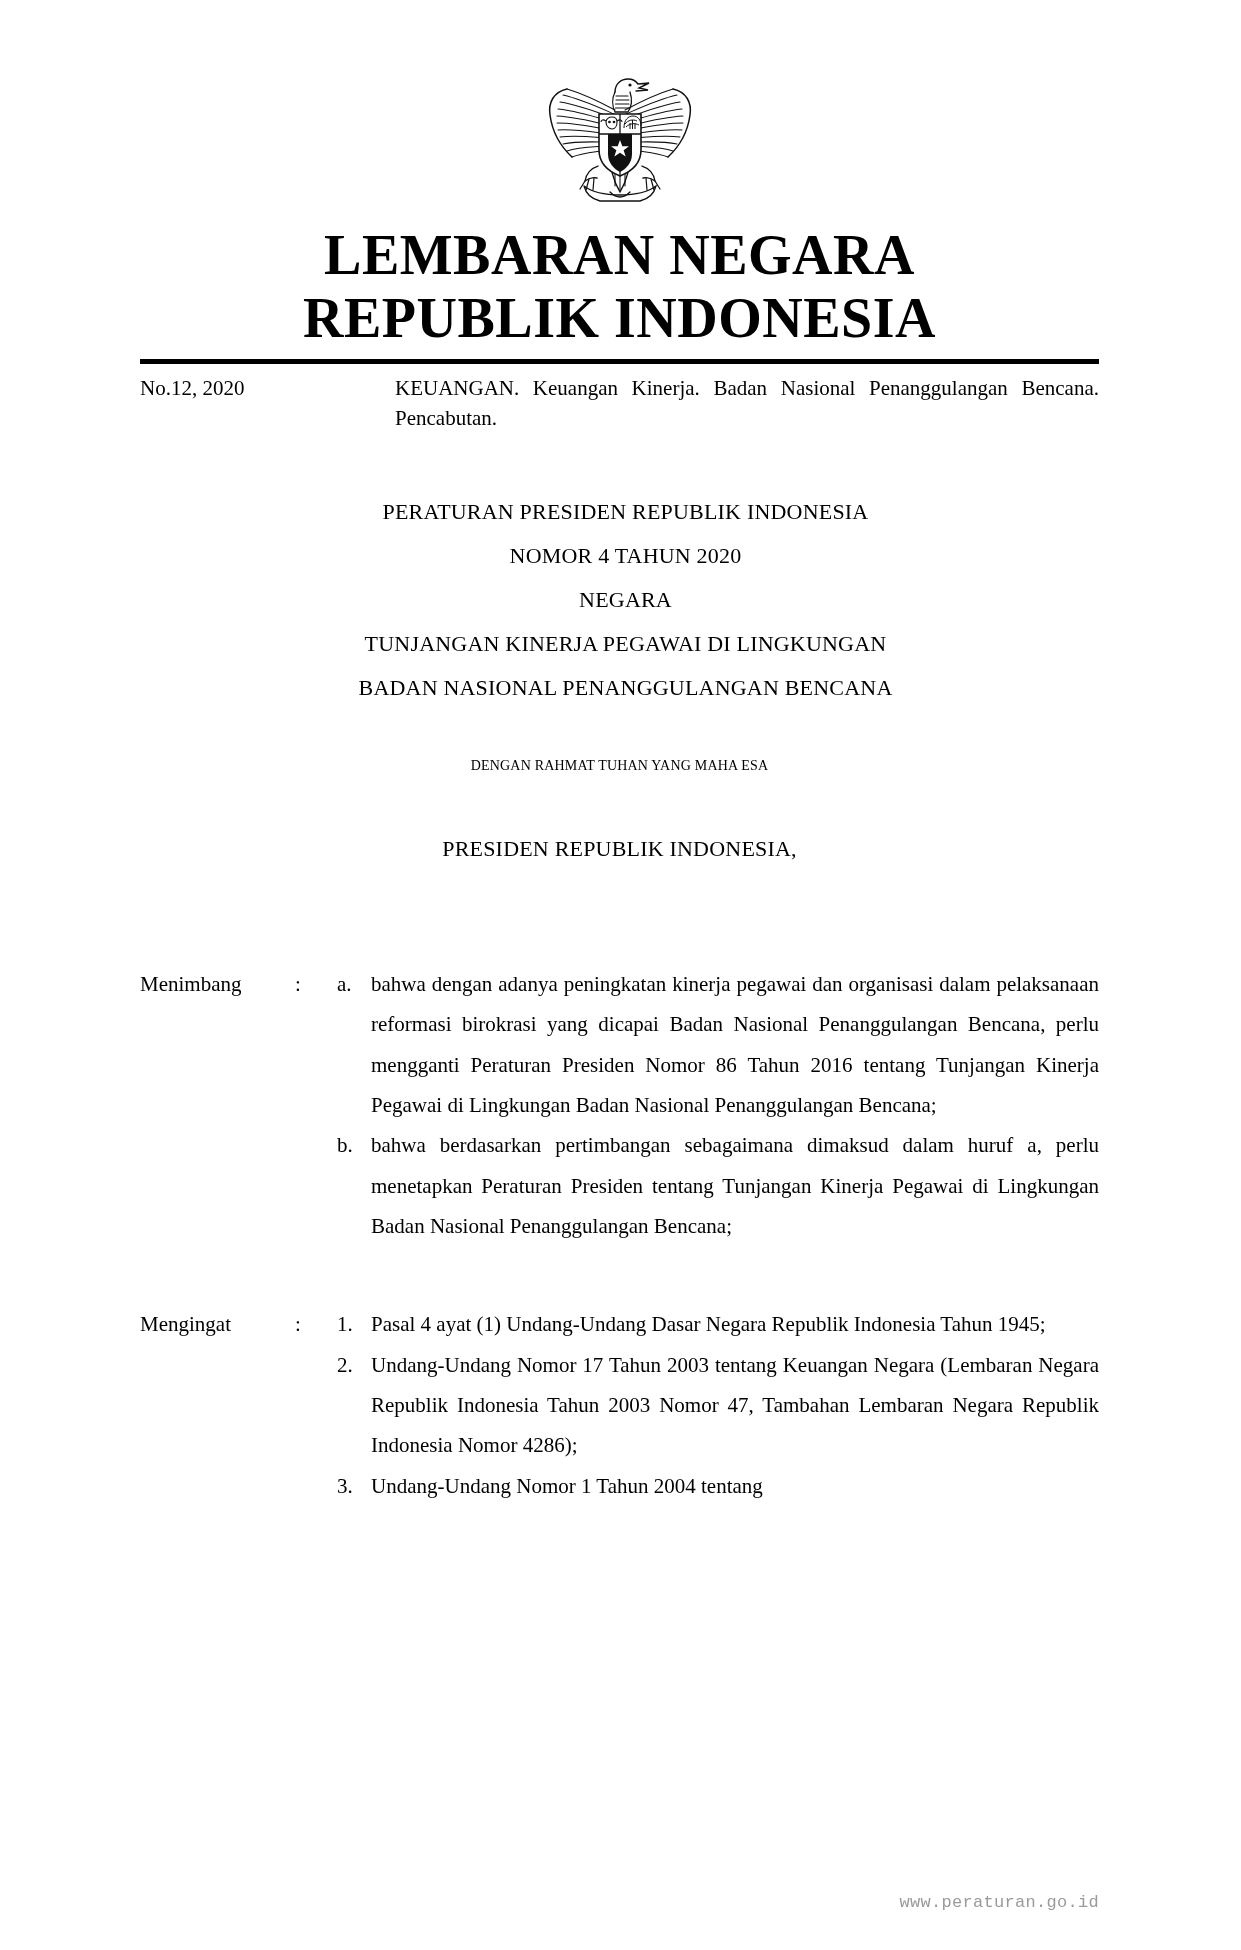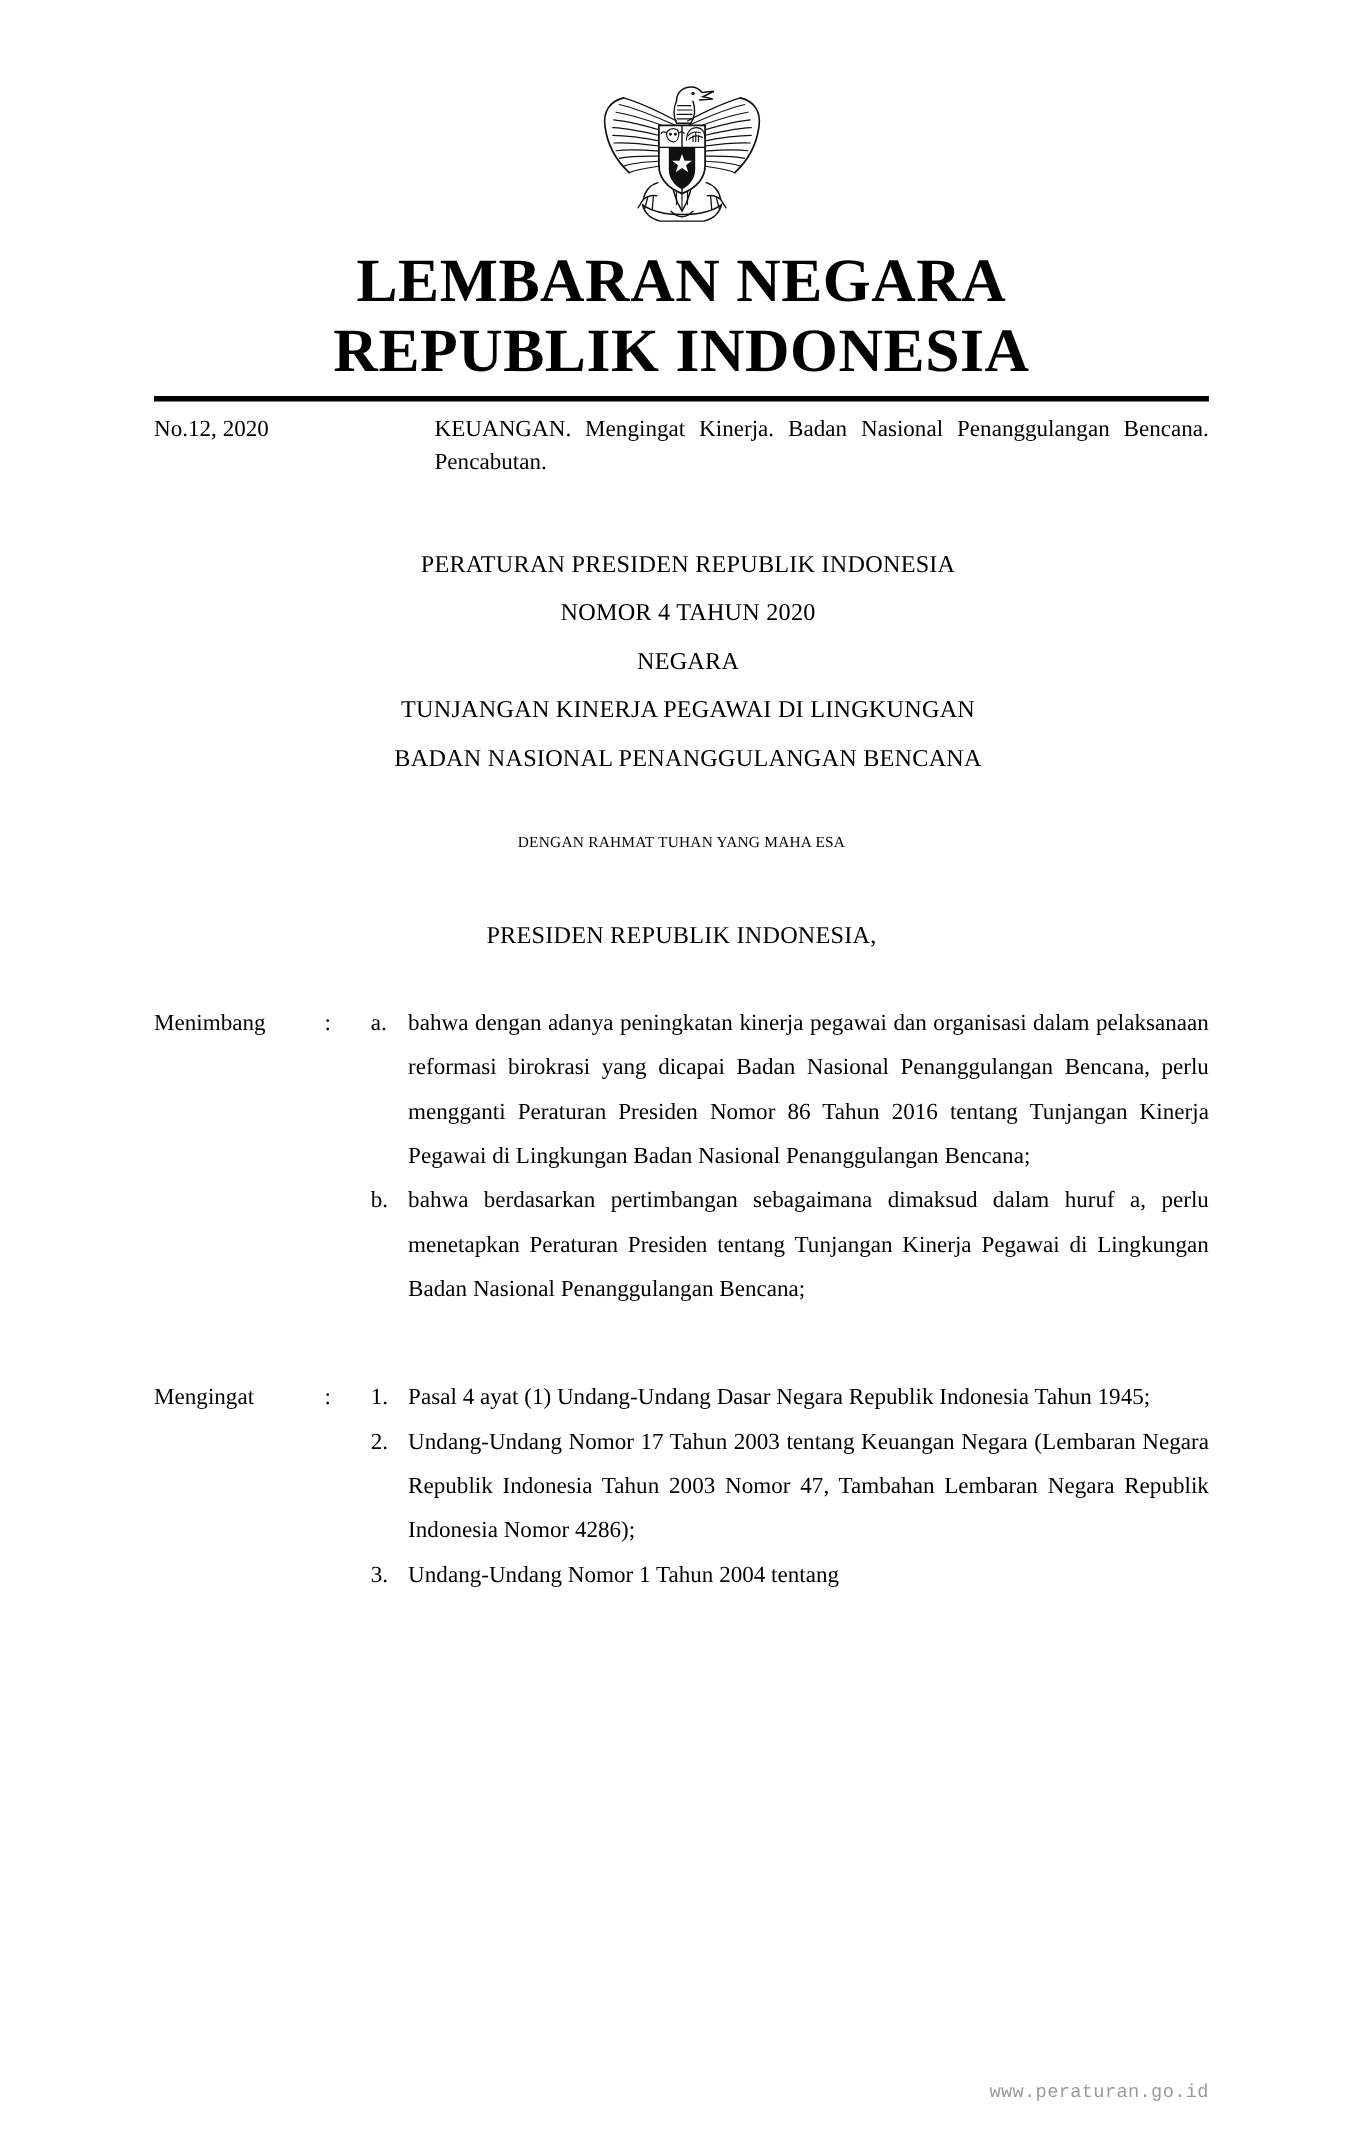--- a/index.html
+++ b/index.html
@@ -98,21 +98,21 @@
 
   
   .clauses {
     margin: 0 140px 0 140px;
     font-size: 21px;
   }
   .section {
     display: flex;
     align-items: flex-start;
   }
-  .section.menimbang { margin-top: 46px; }
+  .section.menimbang { margin-top: 102px; }
   .section.mengingat { margin-top: 58px; }
 
   .sec-label {
     flex: 0 0 155px;
     width: 155px;
     line-height: 1.92;
   }
   .sec-colon {
     flex: 0 0 42px;
     width: 42px;
@@ -238,21 +238,21 @@
 
   <div class="masthead">
     <div>LEMBARAN NEGARA</div>
     <div class="line2">REPUBLIK INDONESIA</div>
   </div>
 
   <div class="rule"></div>
 
   <div class="header-row">
     <div class="header-no">No.12, 2020</div>
-    <div class="header-subject">KEUANGAN. Mengingat Kinerja. Badan Nasional Penanggulangan Bencana. Pencabutan.</div>
+    <div class="header-subject">KEUANGAN. Keuangan Kinerja. Badan Nasional Penanggulangan Bencana. Pencabutan.</div>
   </div>
 
   <div class="title-block">
     <div>PERATURAN PRESIDEN REPUBLIK INDONESIA</div>
     <div>NOMOR 4 TAHUN 2020</div>
     <div>NEGARA</div>
     <div>TUNJANGAN KINERJA PEGAWAI DI LINGKUNGAN</div>
     <div>BADAN NASIONAL PENANGGULANGAN BENCANA</div>
   </div>
 

